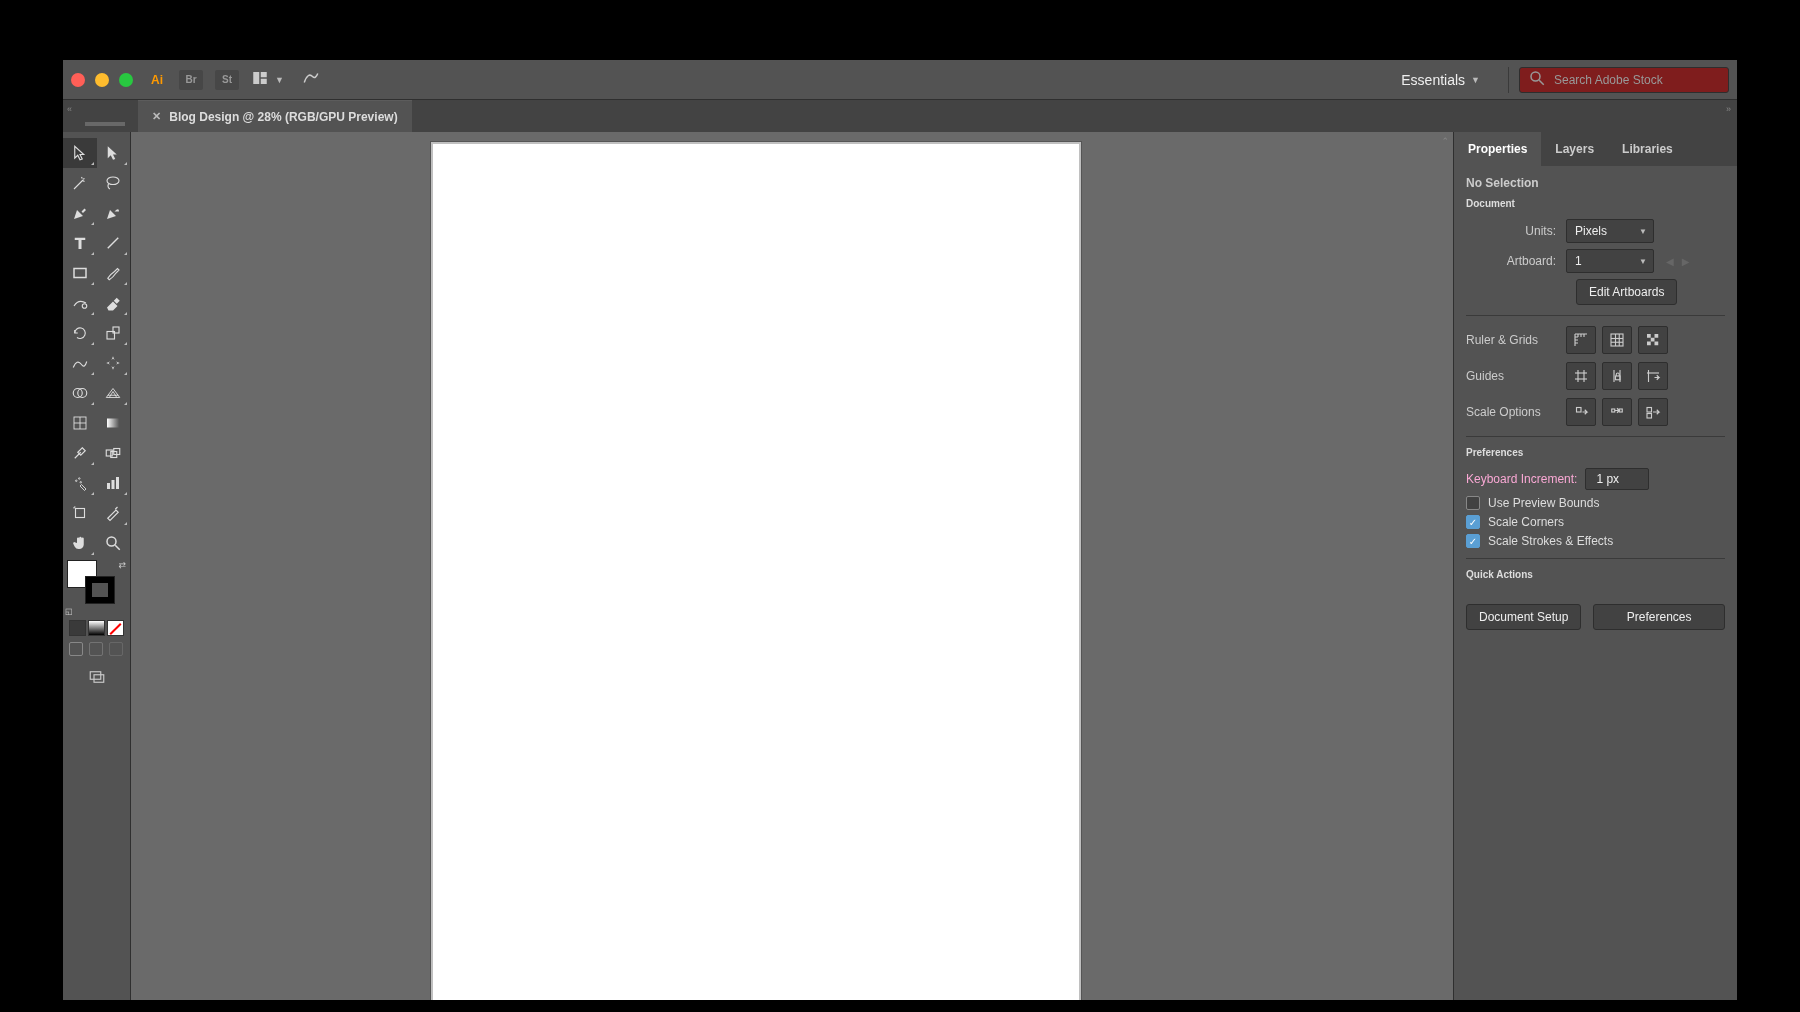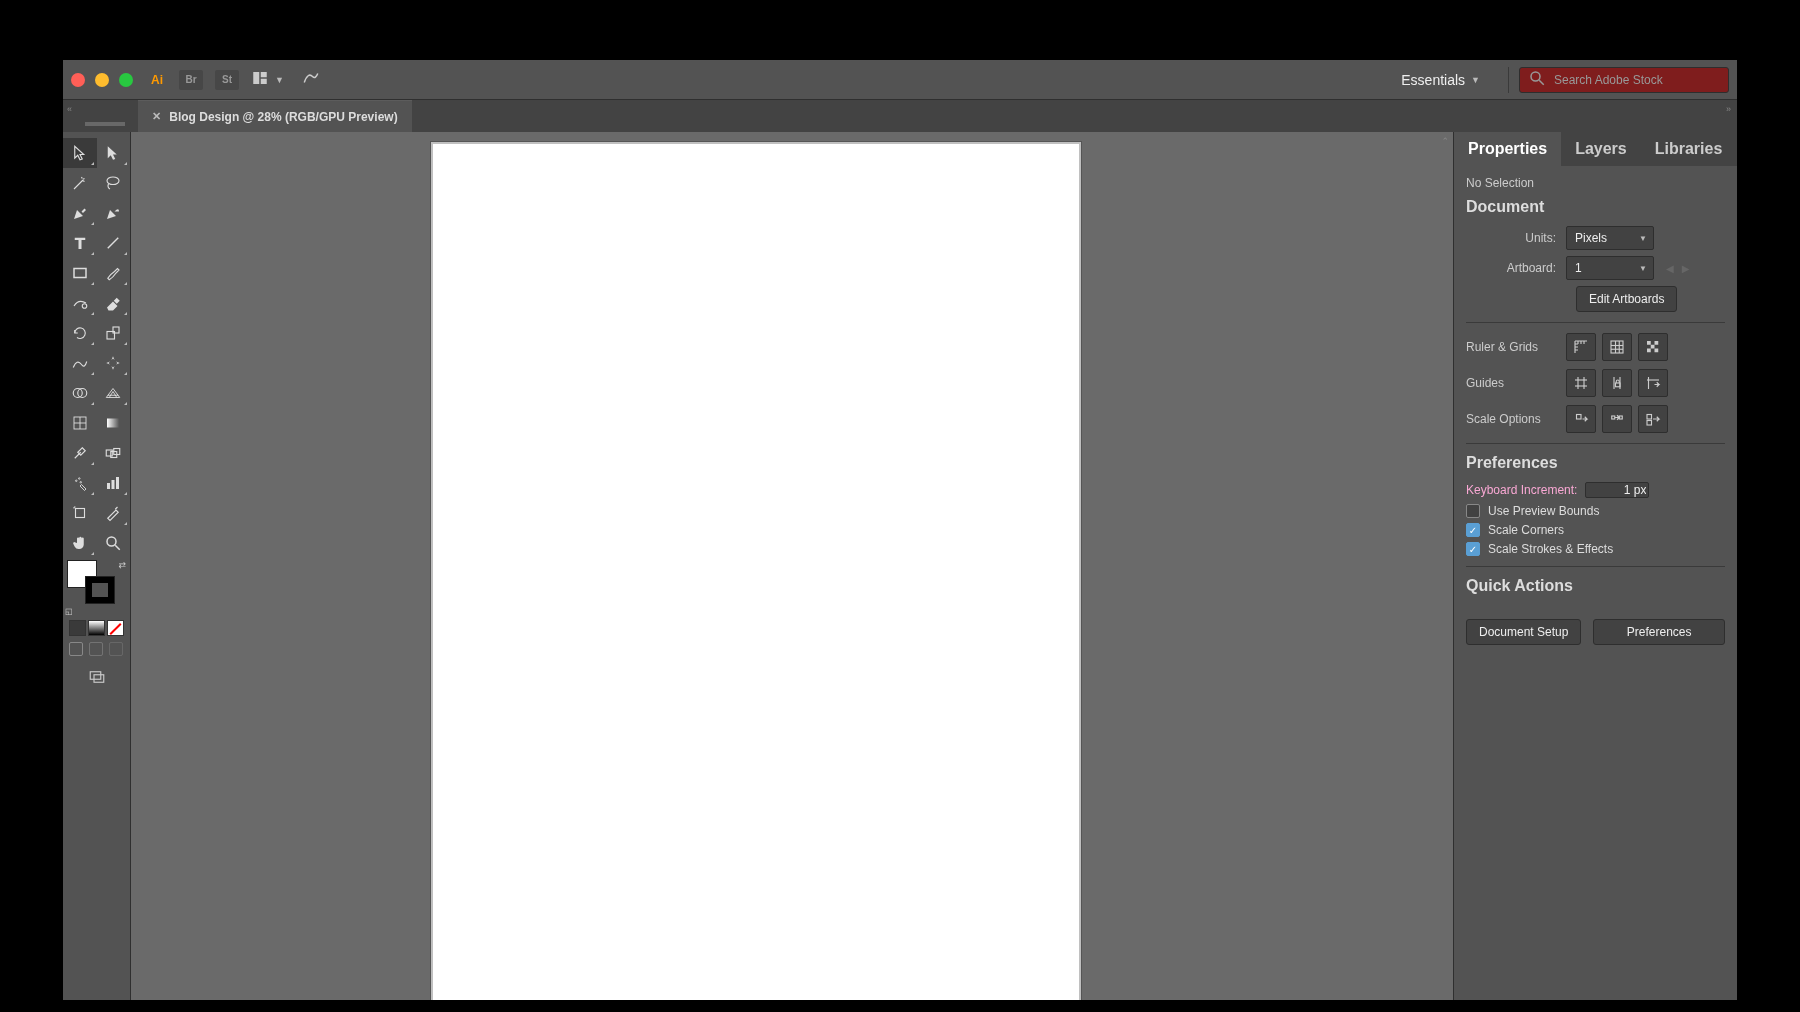--- a/index.html
+++ b/index.html
@@ -56,43 +56,43 @@
 .draw-cell { width: 14px; height: 14px; border:1px solid #888; border-radius:2px; }
 .screen-icon { display:flex; justify-content:center; padding:8px 0; color:#ccc; font-size:18px;}
 
 .canvas-area { flex: 1; background: #6a6a6a; position: relative; overflow:hidden; }
 .scroll-up-arrow { position:absolute; right:4px; top:4px; color:#888; font-size:9px;}
 .artboard { position: absolute; left: 300px; top: 10px; width: 650px; height: 920px; background: #fff; border: 2px solid #c0c0c0; box-shadow: 0 0 0 1px #555; }
 
 
 .right-panel { width: 284px; background: #535353; border-left: 1px solid #2f2f2f; display:flex; flex-direction:column; }
 .panel-tabs { display: flex; background: #434343; height: 34px; }
-.panel-tab { padding: 0 14px; color: #ccc; font-size: 16px; font-weight: 600; display:flex; align-items:center; cursor:pointer; }
+.panel-tab { padding: 0 14px; color: #ccc; font-size: 12px; font-weight: 600; display:flex; align-items:center; cursor:pointer; }
 .panel-tab.active { background: #535353; color: #fff; }
 .panel-body { padding: 10px 12px; color: #ddd; font-size: 12px; }
-.sec-title { font-size: 16px; font-weight: 600; color: #ddd; margin: 6px 0 10px; }
+.sec-title { font-size: 10px; font-weight: 600; color: #ddd; margin: 6px 0 10px; }
 .sec-label { color: #f9a8d4; }
 .row { display: flex; align-items: center; margin: 6px 0; }
 .row .lbl { width: 100px; text-align: right; padding-right: 10px; color:#ccc; }
 .dd { background: #424242; border: 1px solid #2e2e2e; border-radius: 2px; height: 24px; padding: 0 22px 0 8px; color:#eee; font-size:12px; display:flex; align-items:center; position:relative; min-width:88px; }
 .dd .chev { position:absolute; right:6px; font-size:8px; color:#bbb; }
 .nav-arrows { display:flex; margin-left:10px; gap:4px; }
 .nav-arrows span { color:#666; font-size:10px; padding:2px; }
 .btn { background: #424242; border: 1px solid #2e2e2e; border-radius: 3px; padding: 5px 12px; color:#eee; font-size:12px; cursor:pointer; }
 .divider { height:1px; background:#3a3a3a; margin: 10px 0; }
 .icon-row { display:flex; align-items:center; margin: 8px 0; }
 .icon-row .lbl { width: 100px; color:#ccc; }
 .icon-btn { width: 30px; height: 28px; background:#424242; border:1px solid #2e2e2e; border-radius:2px; margin-right:6px; display:flex; align-items:center; justify-content:center; color:#ccc; font-size:14px; cursor:pointer; }
-.input-sm { background:#424242; border:1px solid #2e2e2e; border-radius:2px; height:16px; width:64px; padding:0 2px; color:#eee; font-size:12px;text-align:right; }
+.input-sm { background:#424242; border:1px solid #2e2e2e; border-radius:2px; height:22px; width:64px; padding:0 10px; color:#eee; font-size:12px; }
 .cb-row { display:flex; align-items:center; gap:8px; margin:5px 0; }
 .cb { width:14px; height:14px; border:1px solid #888; border-radius:2px; background:#424242; display:inline-flex; align-items:center; justify-content:center; font-size:10px; color:#fff; }
 .cb.checked { background:#5a9fd4; border-color:#5a9fd4; }
 .qa-row { display:flex; gap:12px; margin-top:24px; }
 svg { width: 18px; height: 18px; }
-.no-sel { color:#ccc; font-size:12px; margin-bottom: 8px; }
+.no-sel { color:#ccc; font-size:12px; margin-bottom: 8px; font-weight: bold; }
 </style>
 </head>
 <body>
 
 <div class="app-window">
 
   <div class="title-bar">
     <div class="traffic-lights">
       <div class="traffic-light tl-red"></div>
       <div class="traffic-light tl-yellow"></div>

